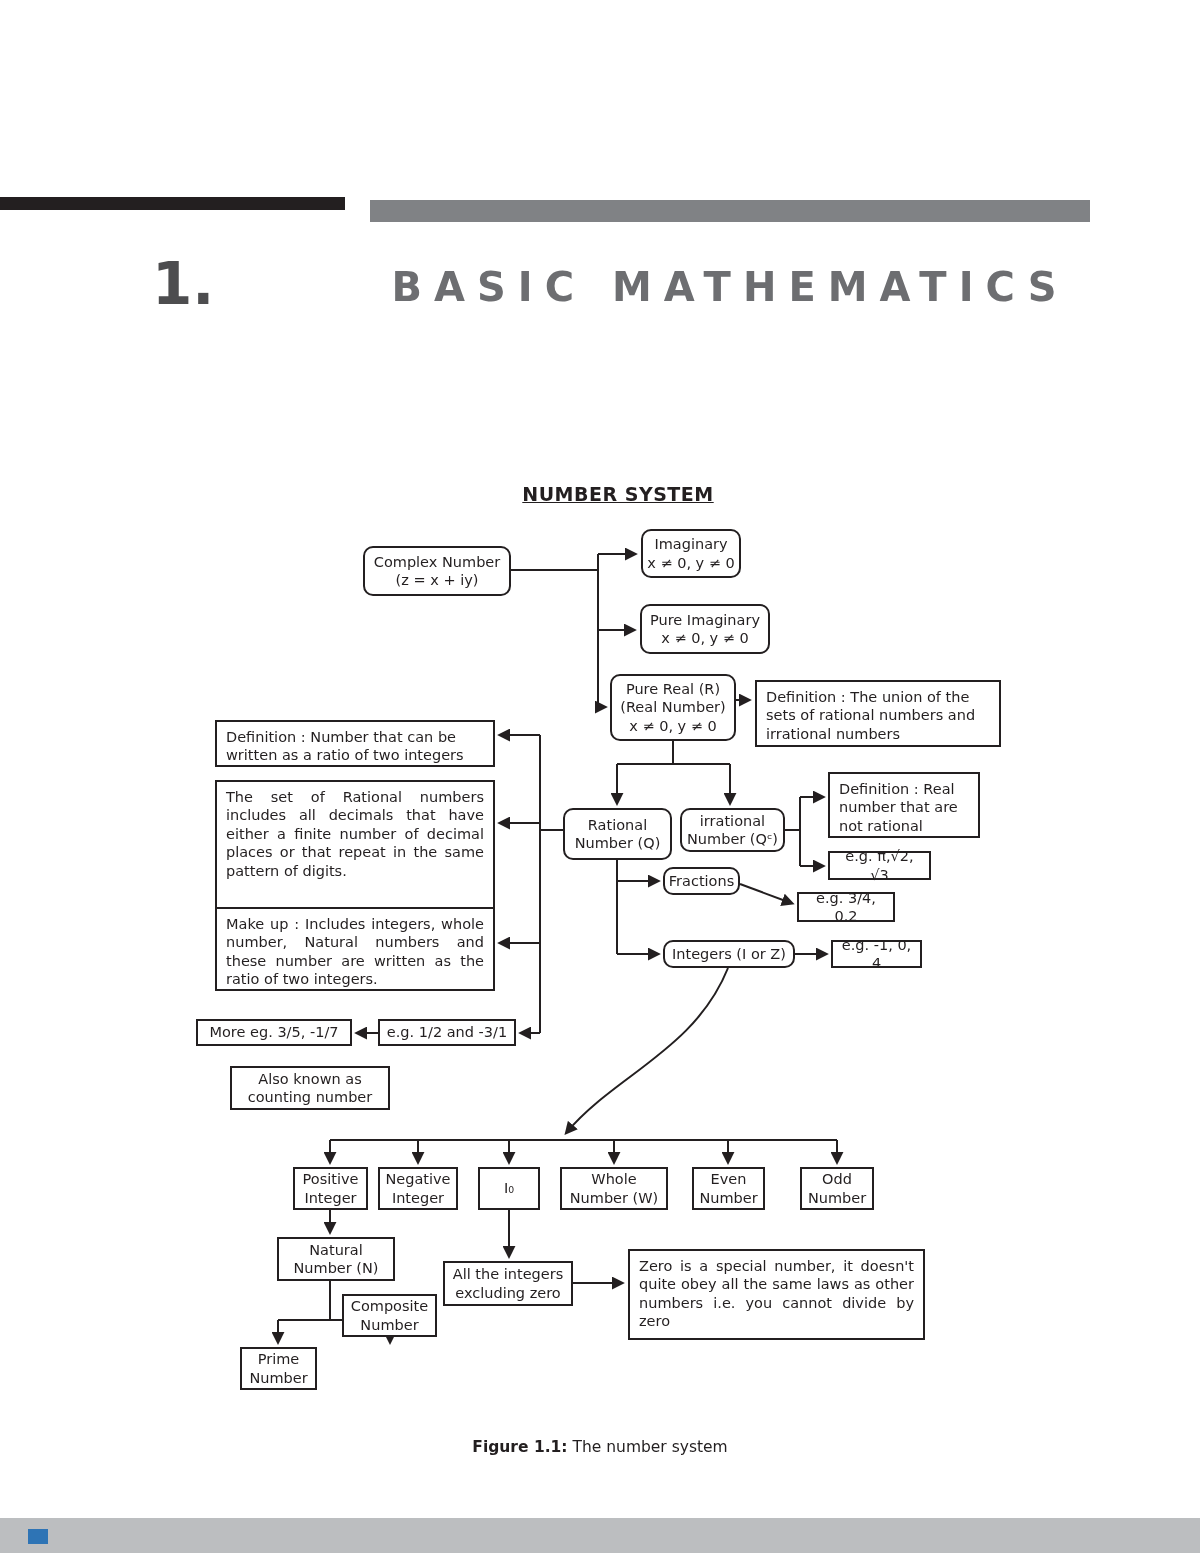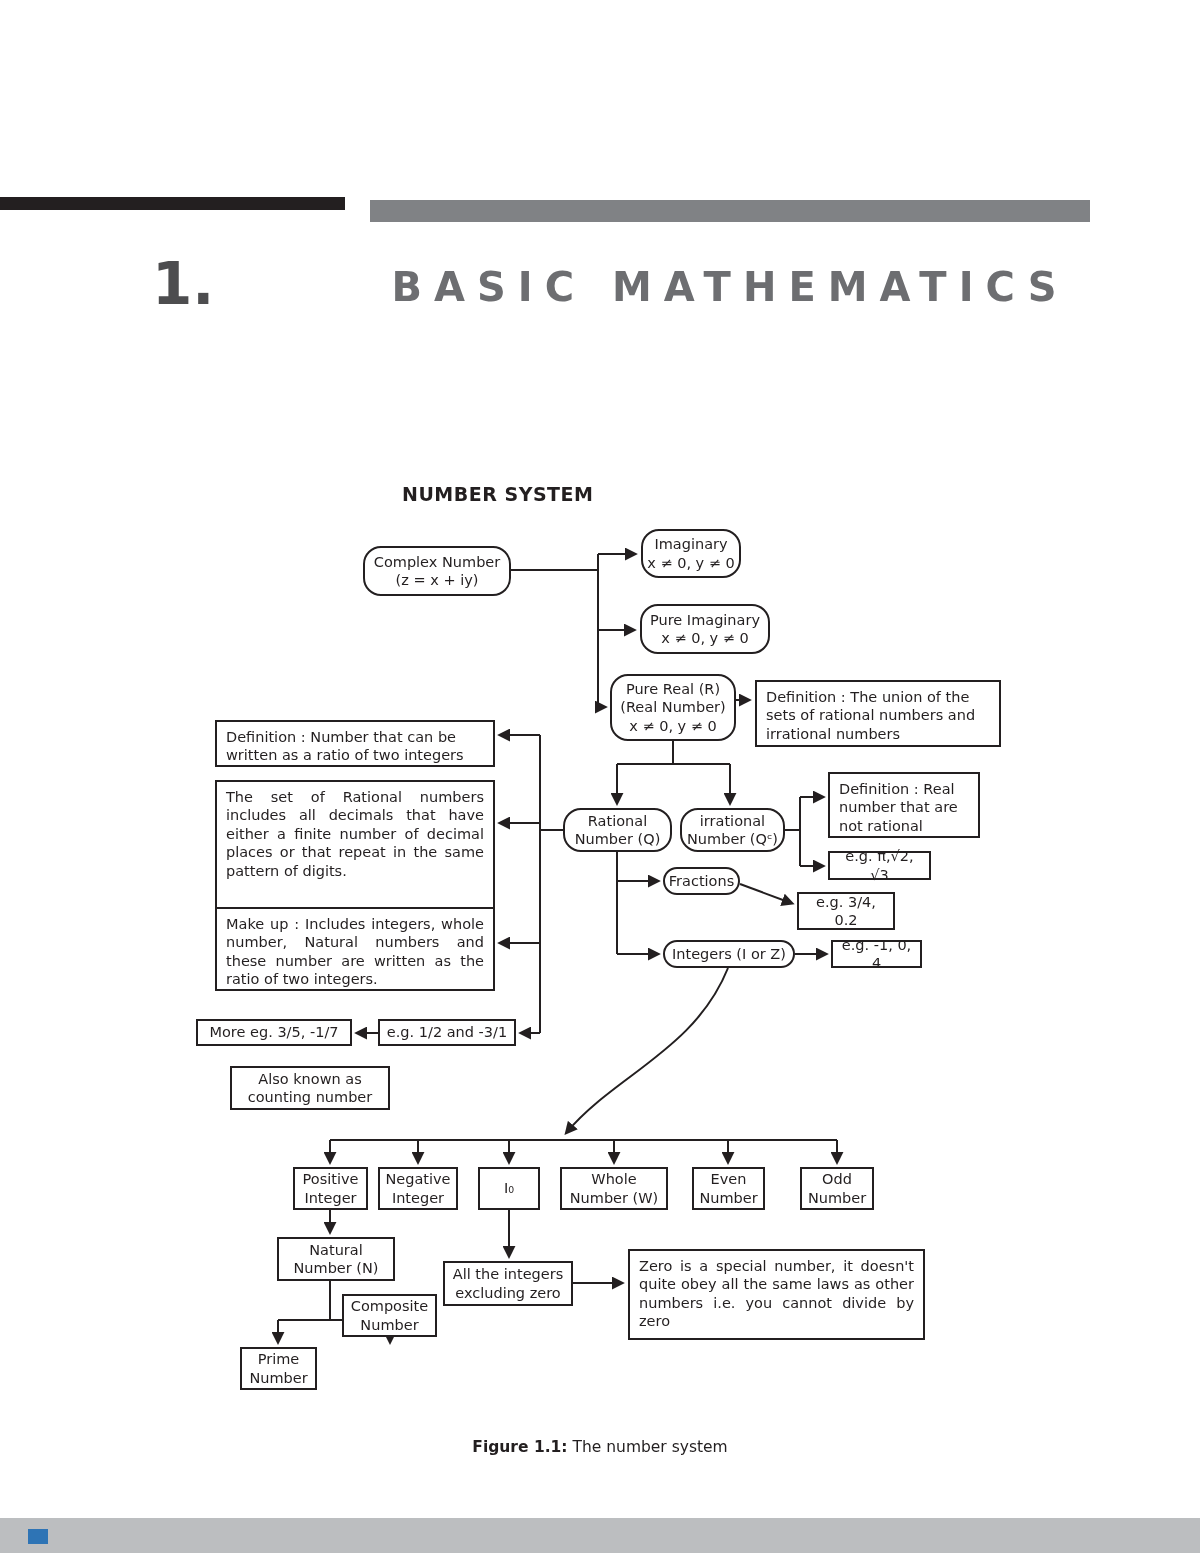--- a/index.html
+++ b/index.html
@@ -7,28 +7,28 @@
   body { font-family:"DejaVu Sans", "Liberation Sans", sans-serif; color:#231f20; }
   .page { position:relative; width:1200px; height:1553px; background:#ffffff; overflow:hidden; }
 
   .bar-black { position:absolute; left:0; top:197px; width:345px; height:13px; background:#231f20; }
   .bar-gray  { position:absolute; left:370px; top:200px; width:720px; height:22px; background:#808285; }
 
   .chapter-num   { position:absolute; left:152px; top:250px; font-size:58px; font-weight:bold; color:#4d4d4f; }
   .chapter-title { position:absolute; left:380px; top:264px; width:700px; text-align:center;
                    font-size:40px; font-weight:bold; letter-spacing:12px; color:#6d6e71; white-space:nowrap; }
 
-  .diagram-title { position:absolute; left:402px; top:483px; width:400px; text-align:left;
-                   font-size:19px; font-weight:bold; letter-spacing:0.5px; color:#231f20; }
+  .diagram-title { position:absolute; left:418px; top:483px; width:400px; text-align:center;
+                   font-size:19px; font-weight:bold; letter-spacing:0.5px; color:#231f20;text-decoration:underline; }
 
   .node { position:absolute; border:2px solid #231f20; background:#ffffff;
           display:flex; align-items:center; justify-content:center;
           text-align:center; white-space:pre-line; font-size:14.5px; line-height:1.25;
           padding:2px 4px; color:#231f20; }
-  .rounded { border-radius:18px; }
+  .rounded { border-radius:10px; }
   .para { display:block; white-space:normal; text-align:left; padding:6px 9px; line-height:1.27;margin-top:8px; }
   .justify { text-align:justify; }
 
   svg.connectors { position:absolute; left:0; top:0; pointer-events:none; }
 
   .caption { position:absolute; left:0; top:1438px; width:1200px; text-align:center; font-size:15.5px; color:#231f20; }
   .caption .bold { font-weight:bold; }
 
   .footer-bar    { position:absolute; left:0; top:1518px; width:1200px; height:35px; background:#bcbec0; }
   .footer-accent { position:absolute; left:28px; top:1529px; width:20px; height:15px; background:#2e74b5; }
@@ -108,28 +108,28 @@
 x ≠ 0, y ≠ 0</div>
   <div class="node rounded" style="left:640px;top:604px;width:130px;height:50px">Pure Imaginary
 x ≠ 0, y ≠ 0</div>
   <div class="node rounded" style="left:610px;top:674px;width:126px;height:67px">Pure Real (R)
 (Real Number)
 x ≠ 0, y ≠ 0</div>
   <div class="node para" style="left:755px;top:672px;width:246px;height:67px">Definition : The union of the sets of rational numbers and irrational numbers</div>
   <div class="node para" style="left:215px;top:712px;width:280px;height:47px">Definition : Number that can be written as a ratio of two integers</div>
   <div class="node para justify" style="left:215px;top:772px;width:280px;height:148px">The set of Rational numbers includes all decimals that have either a finite number of decimal places or that repeat in the same pattern of digits.</div>
   <div class="node para justify" style="left:215px;top:899px;width:280px;height:84px">Make up : Includes integers, whole number, Natural numbers and these number are written as the ratio of two integers.</div>
-  <div class="node rounded" style="left:563px;top:808px;width:109px;height:44px">Rational
+  <div class="node rounded" style="left:563px;top:808px;width:109px;height:52px">Rational
 Number (Q)</div>
   <div class="node rounded" style="left:680px;top:808px;width:105px;height:44px">irrational
 Number (Qᶜ)</div>
   <div class="node para" style="left:828px;top:764px;width:152px;height:66px">Definition : Real number that are not rational</div>
   <div class="node" style="left:828px;top:851px;width:103px;height:29px">e.g. π,√2, √3</div>
   <div class="node rounded" style="left:663px;top:867px;width:77px;height:28px">Fractions</div>
-  <div class="node" style="left:797px;top:892px;width:98px;height:38px">e.g. 3/4, 0.2</div>
+  <div class="node" style="left:797px;top:892px;width:98px;height:30px">e.g. 3/4, 0.2</div>
   <div class="node rounded" style="left:663px;top:940px;width:132px;height:28px">Integers (I or Z)</div>
   <div class="node" style="left:831px;top:940px;width:91px;height:28px">e.g. -1, 0, 4</div>
   <div class="node" style="left:196px;top:1019px;width:156px;height:27px">More eg. 3/5, -1/7</div>
   <div class="node" style="left:378px;top:1019px;width:138px;height:27px">e.g. 1/2 and -3/1</div>
   <div class="node" style="left:230px;top:1066px;width:160px;height:44px">Also known as
 counting number</div>
 
   <div class="node" style="left:293px;top:1167px;width:75px;height:43px">Positive
 Integer</div>
   <div class="node" style="left:378px;top:1167px;width:80px;height:43px">Negative

